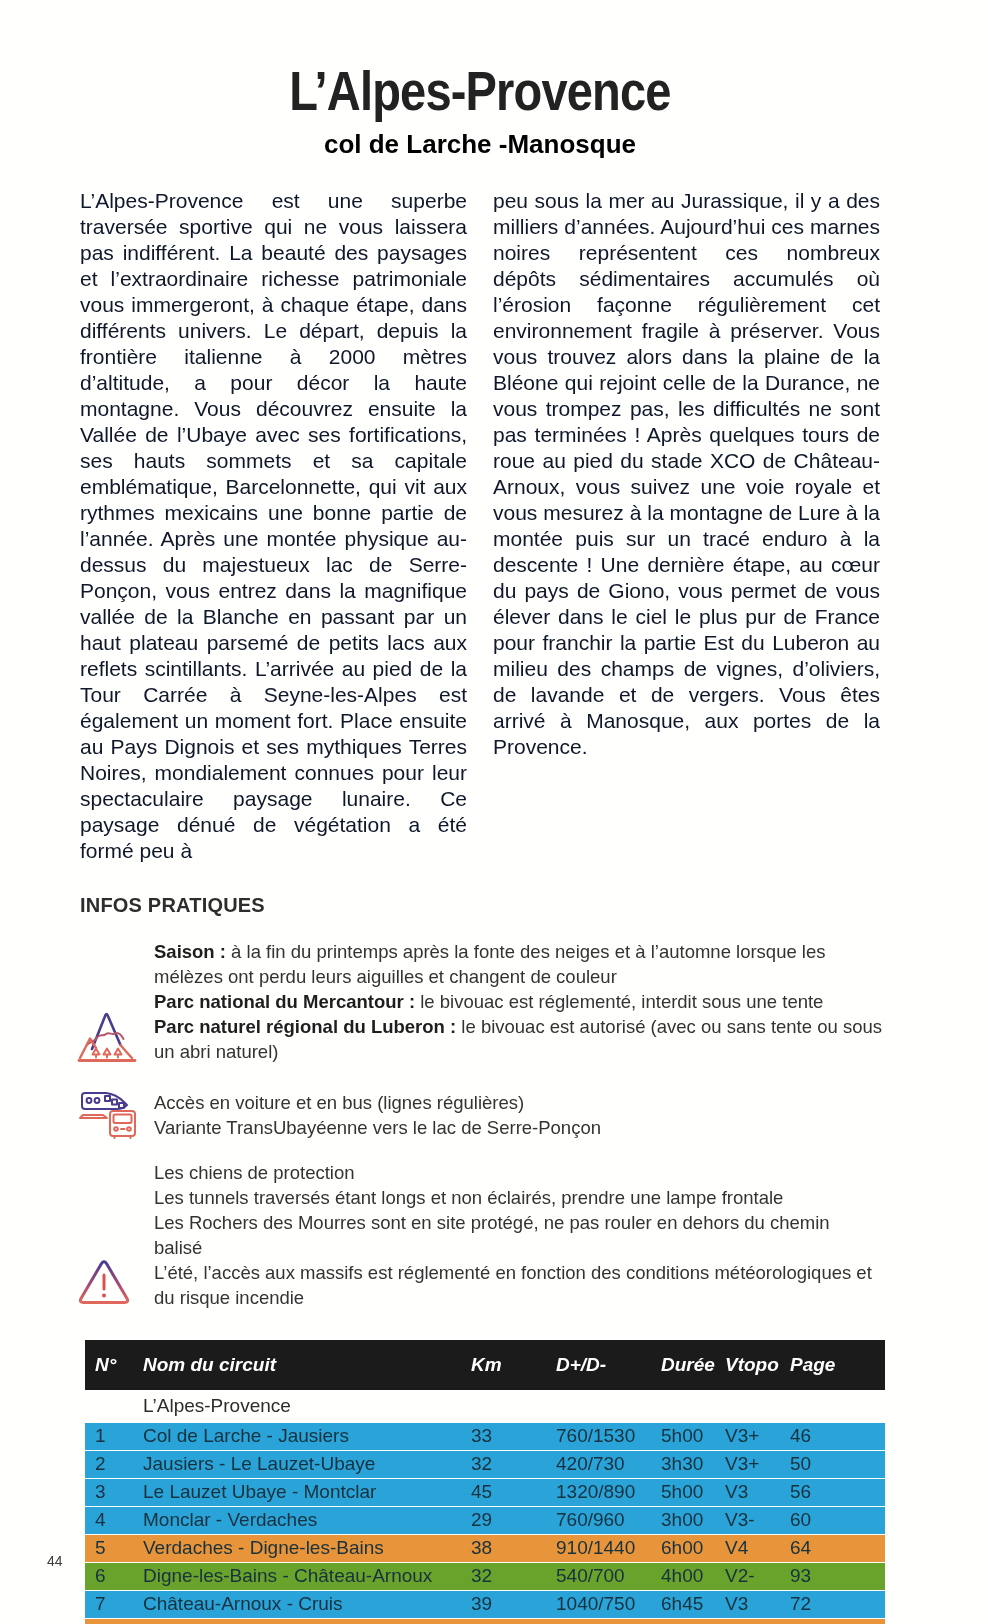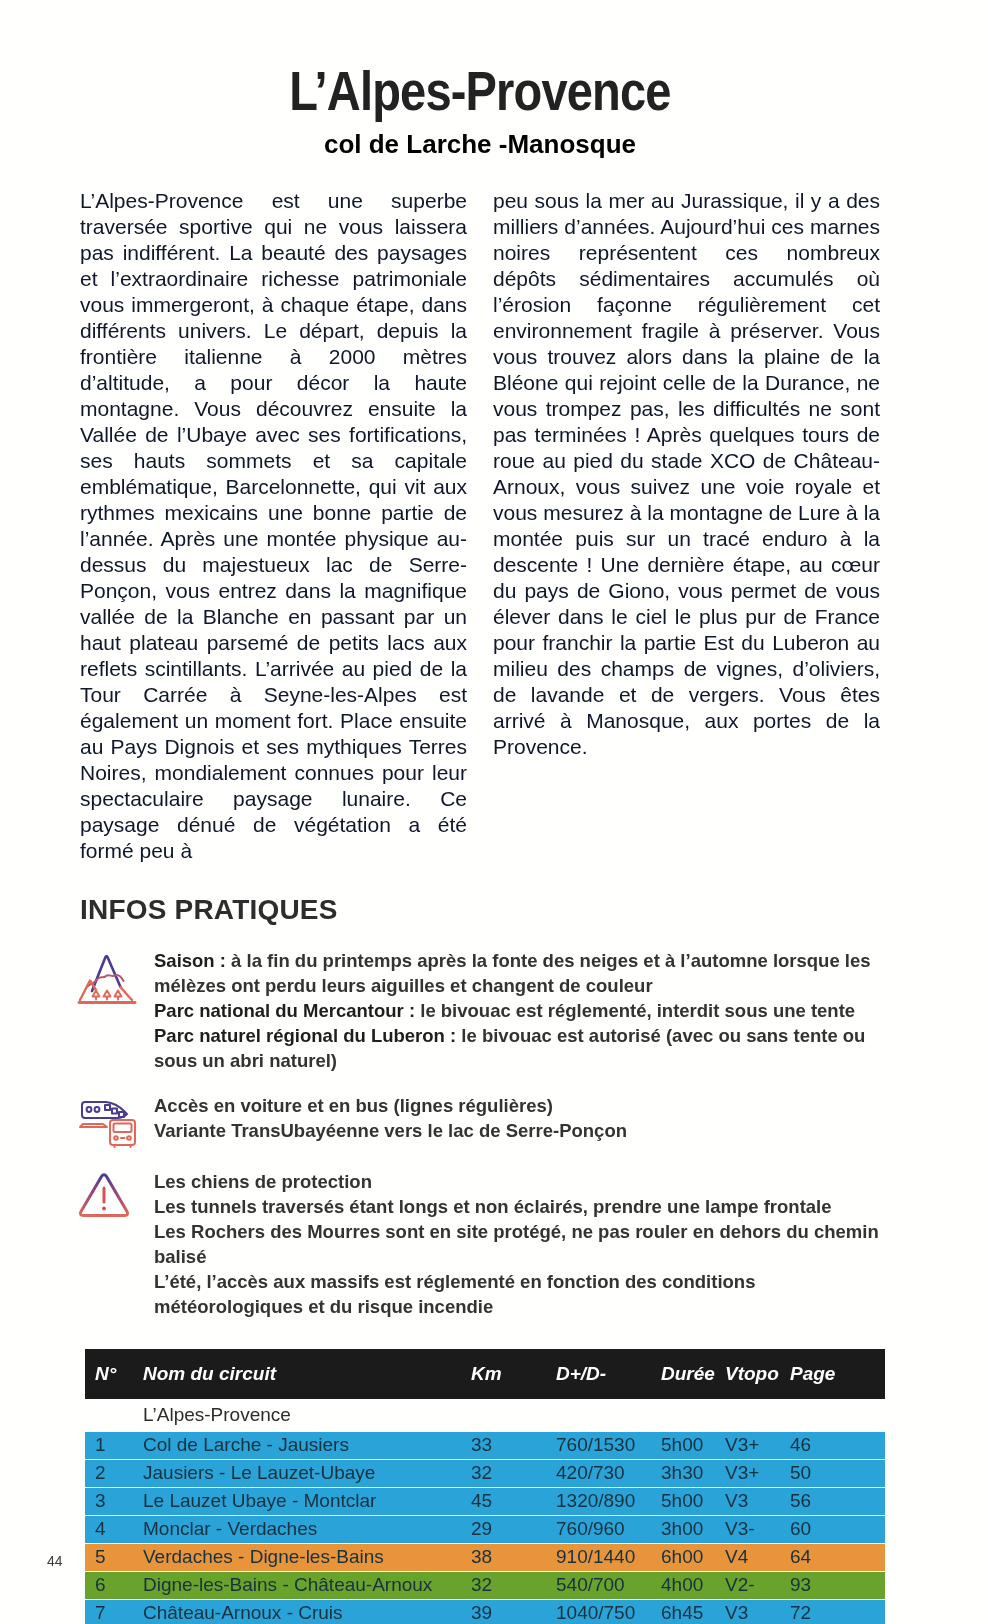--- a/index.html
+++ b/index.html
@@ -15,23 +15,23 @@
     font-family:"Liberation Sans", sans-serif; white-space:nowrap;
   }
   .subtitle { margin-top:6px; font-size:26px; font-weight:700; color:#000000; }
 
   .intro { display:flex; gap:26px; margin:28px 0 0 80px; width:800px; }
   .intro .col {
     width:387px; font-size:21px; line-height:26px; text-align:justify;
     color:#0f172a; hyphens:auto; -webkit-hyphens:auto;
   }
 
-  .infos-heading { margin:30px 0 0 80px; font-size:28px; font-weight:700; color:#2d2d2d; letter-spacing:.2px; }
+  .infos-heading { margin:30px 0 0 80px; font-size:20px; font-weight:700; color:#2d2d2d; letter-spacing:.2px; }
   .infos-list { margin:22px 0 0 76px; width:806px; }
-  .info-item { display:flex; align-items:flex-start; margin-bottom:20px;font-weight:bold; }
+  .info-item { display:flex; align-items:flex-end; margin-bottom:20px; }
   .info-icon { flex:0 0 64px; width:64px; margin-right:14px; margin-top:0; }
   .info-icon svg { display:block; }
   .info-text { flex:1; font-size:18.5px; line-height:25px; color:#333; }
   .info-line strong { color:#1e1e1e; }
 
   .stroke-purple { stroke:var(--icon-purple); }
   .stroke-salmon { stroke:var(--icon-salmon); }
 
   table.circuits { margin:30px 0 0 85px; width:800px; border-collapse:collapse; table-layout:fixed; }
   table.circuits th, table.circuits td { text-align:left; vertical-align:middle; overflow:hidden; white-space:nowrap; }

